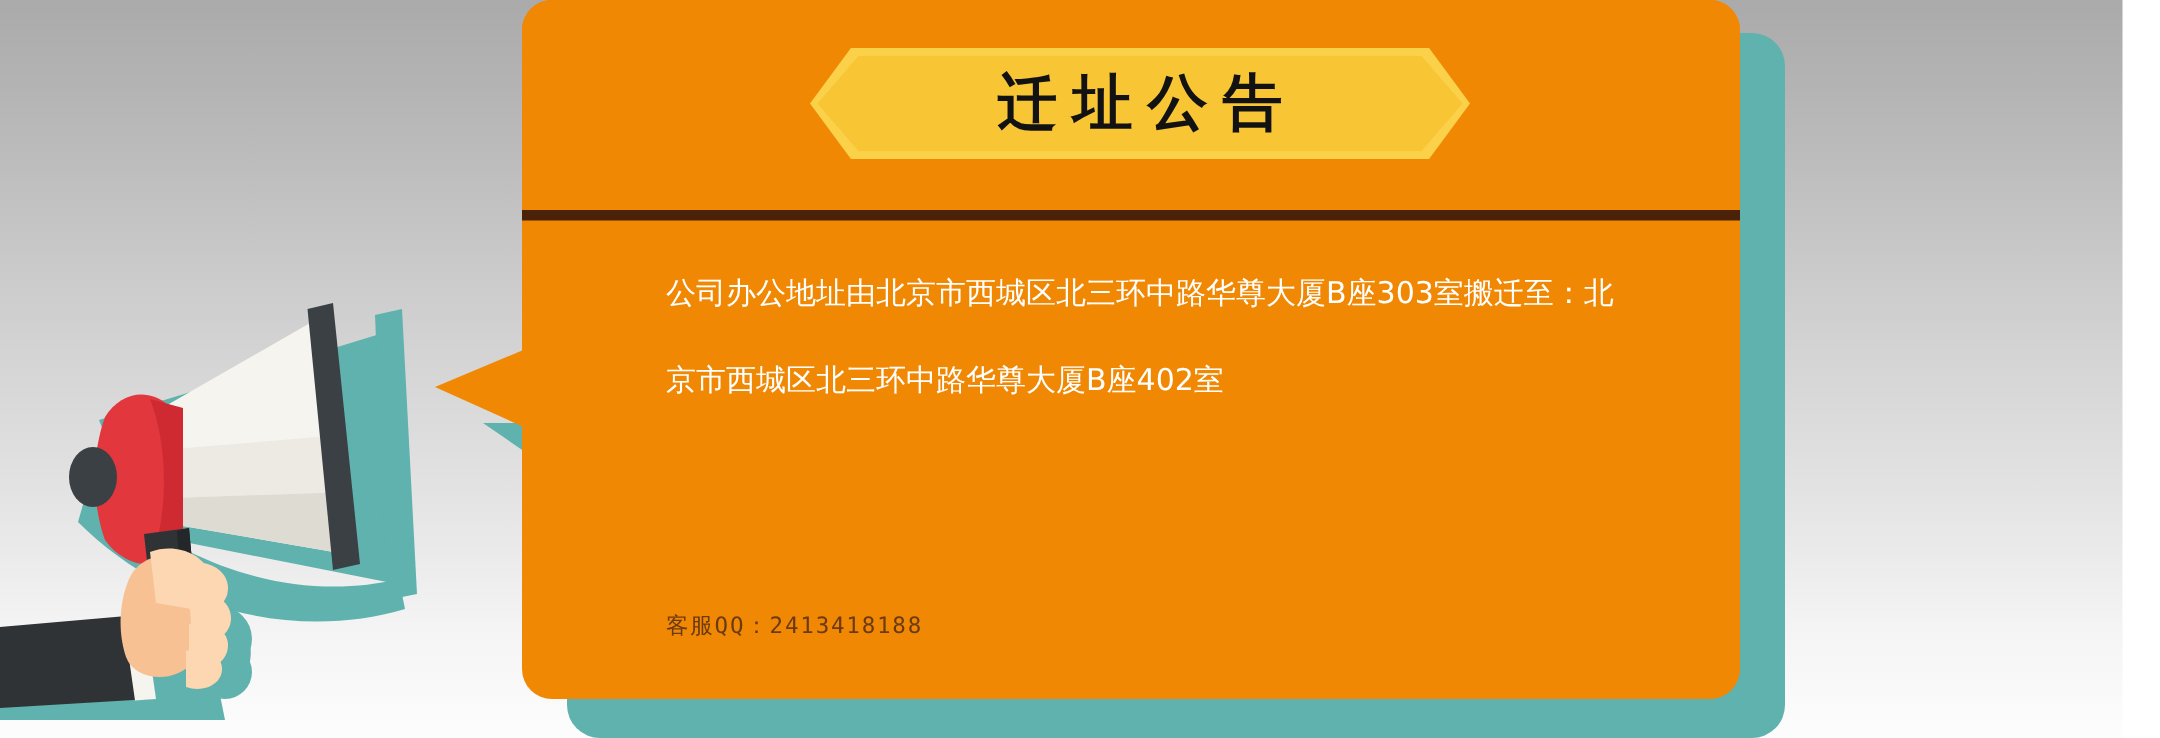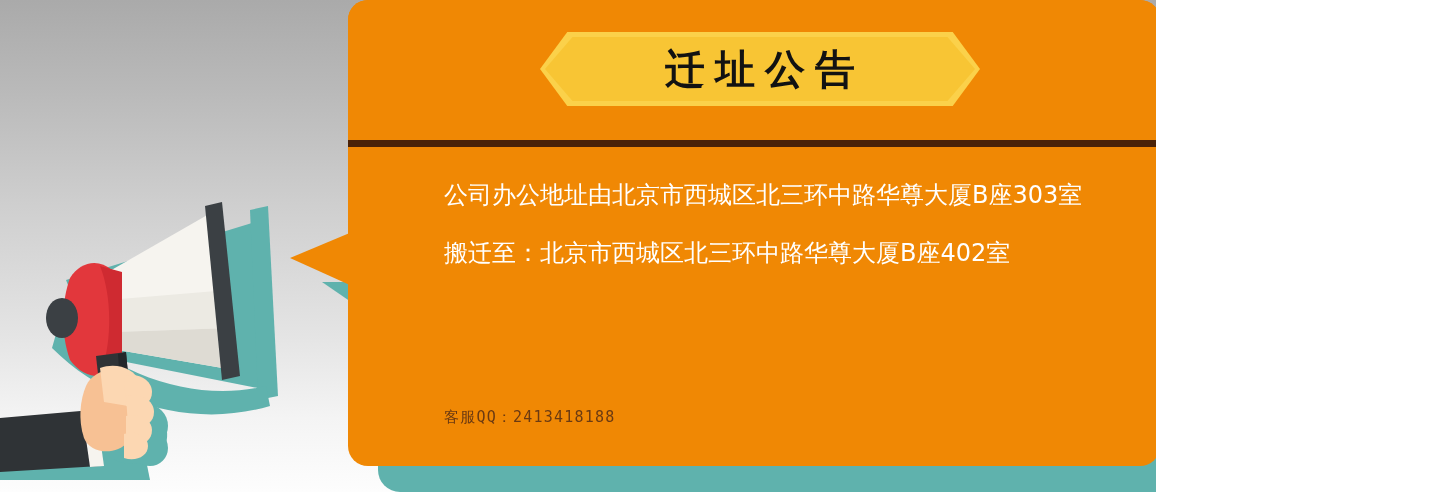--- a/index.html
+++ b/index.html
@@ -8,24 +8,25 @@
   }
   body {
     width: 1440px;
     height: 492px;
     overflow: hidden;
     font-family: "Liberation Sans", "DejaVu Sans", sans-serif;
   }
 
   #stage {
     position: relative;
-    width: 1156px;
+    width: 1384px;
     height: 492px;
     background: linear-gradient(to bottom, #aaaaaa 0%, #b9b9b9 18%, #cfcfcf 42%, #e4e4e4 68%, #f4f4f4 85%, #fdfdfd 100%);
     overflow: hidden;
+    padding-left: 31px;
   }
 
   
   .card-shadow {
     position: absolute;
     left: 378px;
     top: 22px;
     width: 812px;
     height: 470px;
     background: #5fb2ad;
@@ -125,21 +126,21 @@
     background: #4a2208;
   }
 
   
   .body-copy {
     position: absolute;
     left: 444px;
     top: 166px;
     width: 644px;
     color: #ffffff;
-    font-size: 24px;
+    font-size: 20px;
     line-height: 58px;
     font-family: "DejaVu Sans", "Liberation Sans", sans-serif;
     letter-spacing: 0px;
   }
 
   
   .footer {
     position: absolute;
     left: 444px;
     top: 408px;

